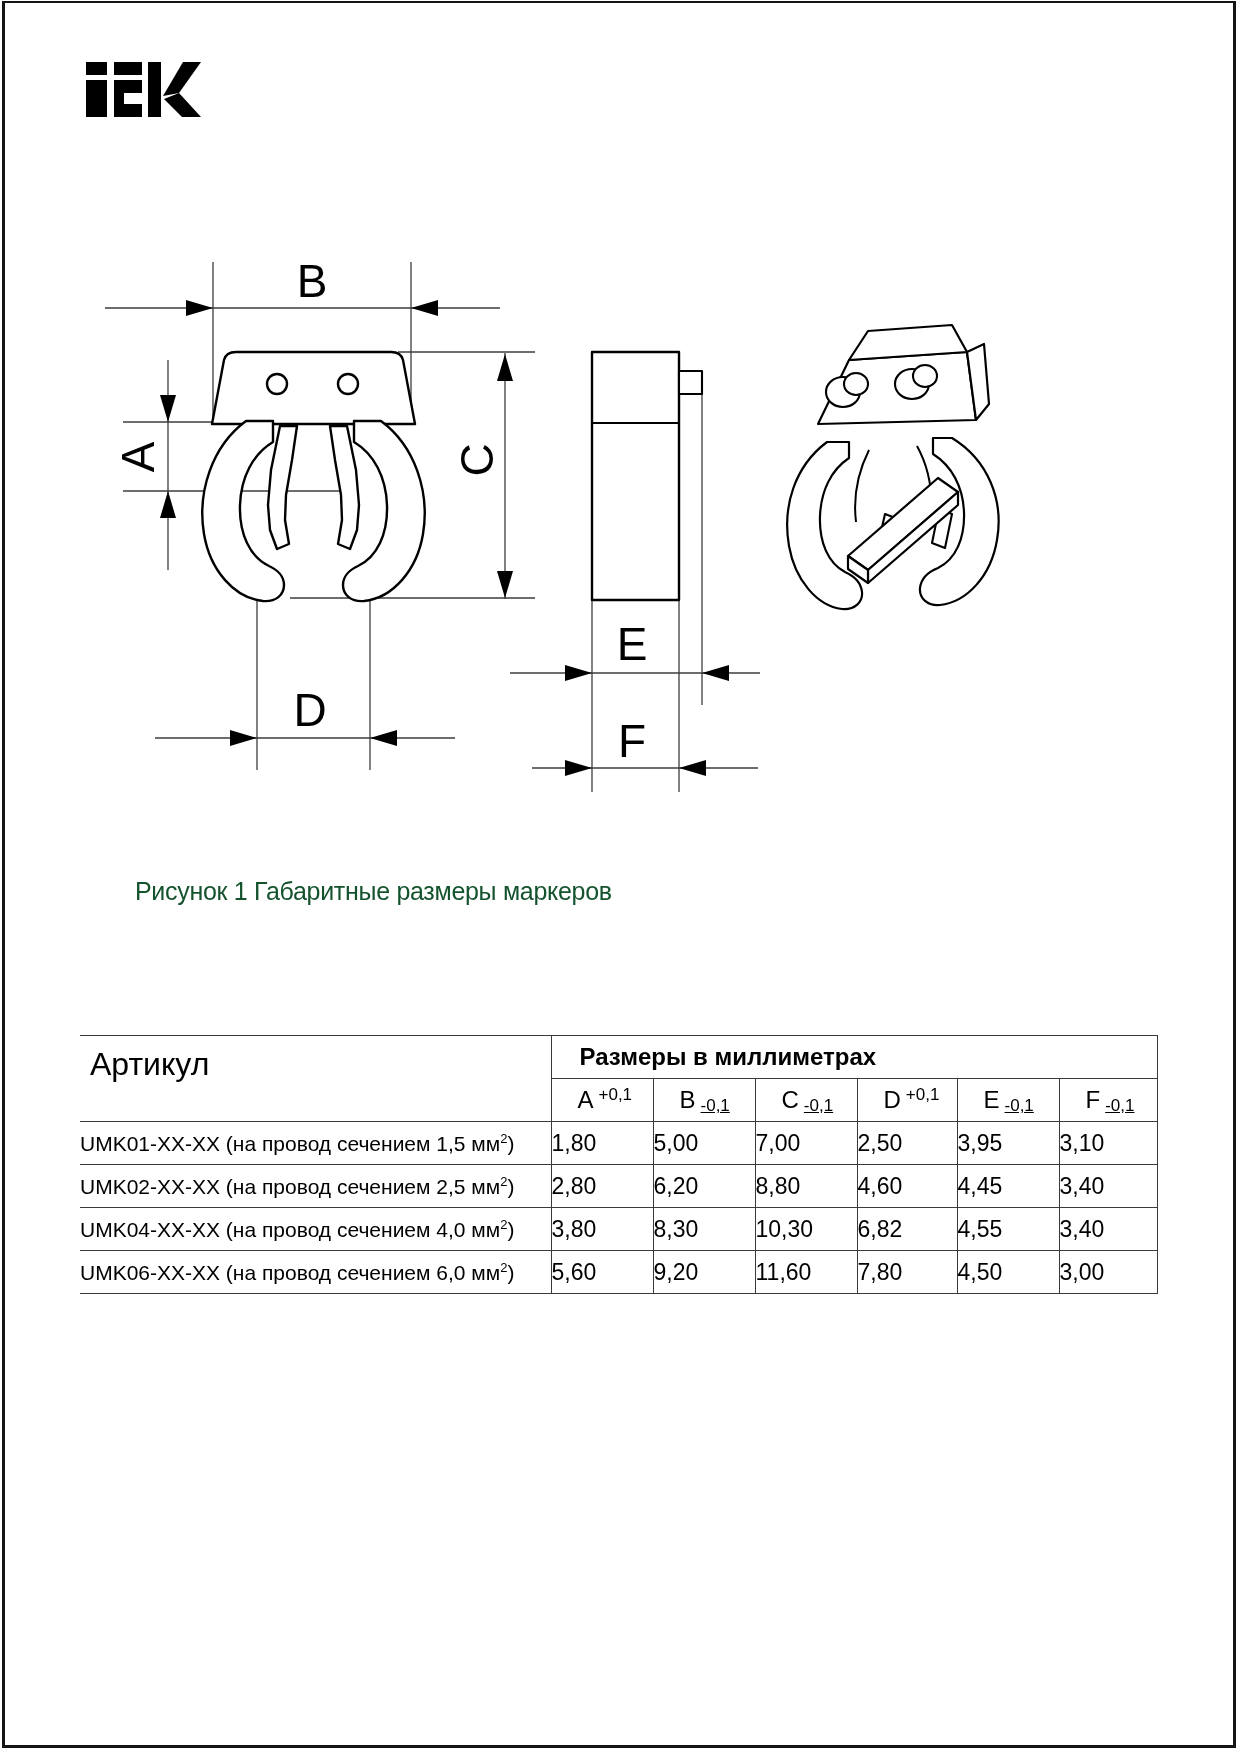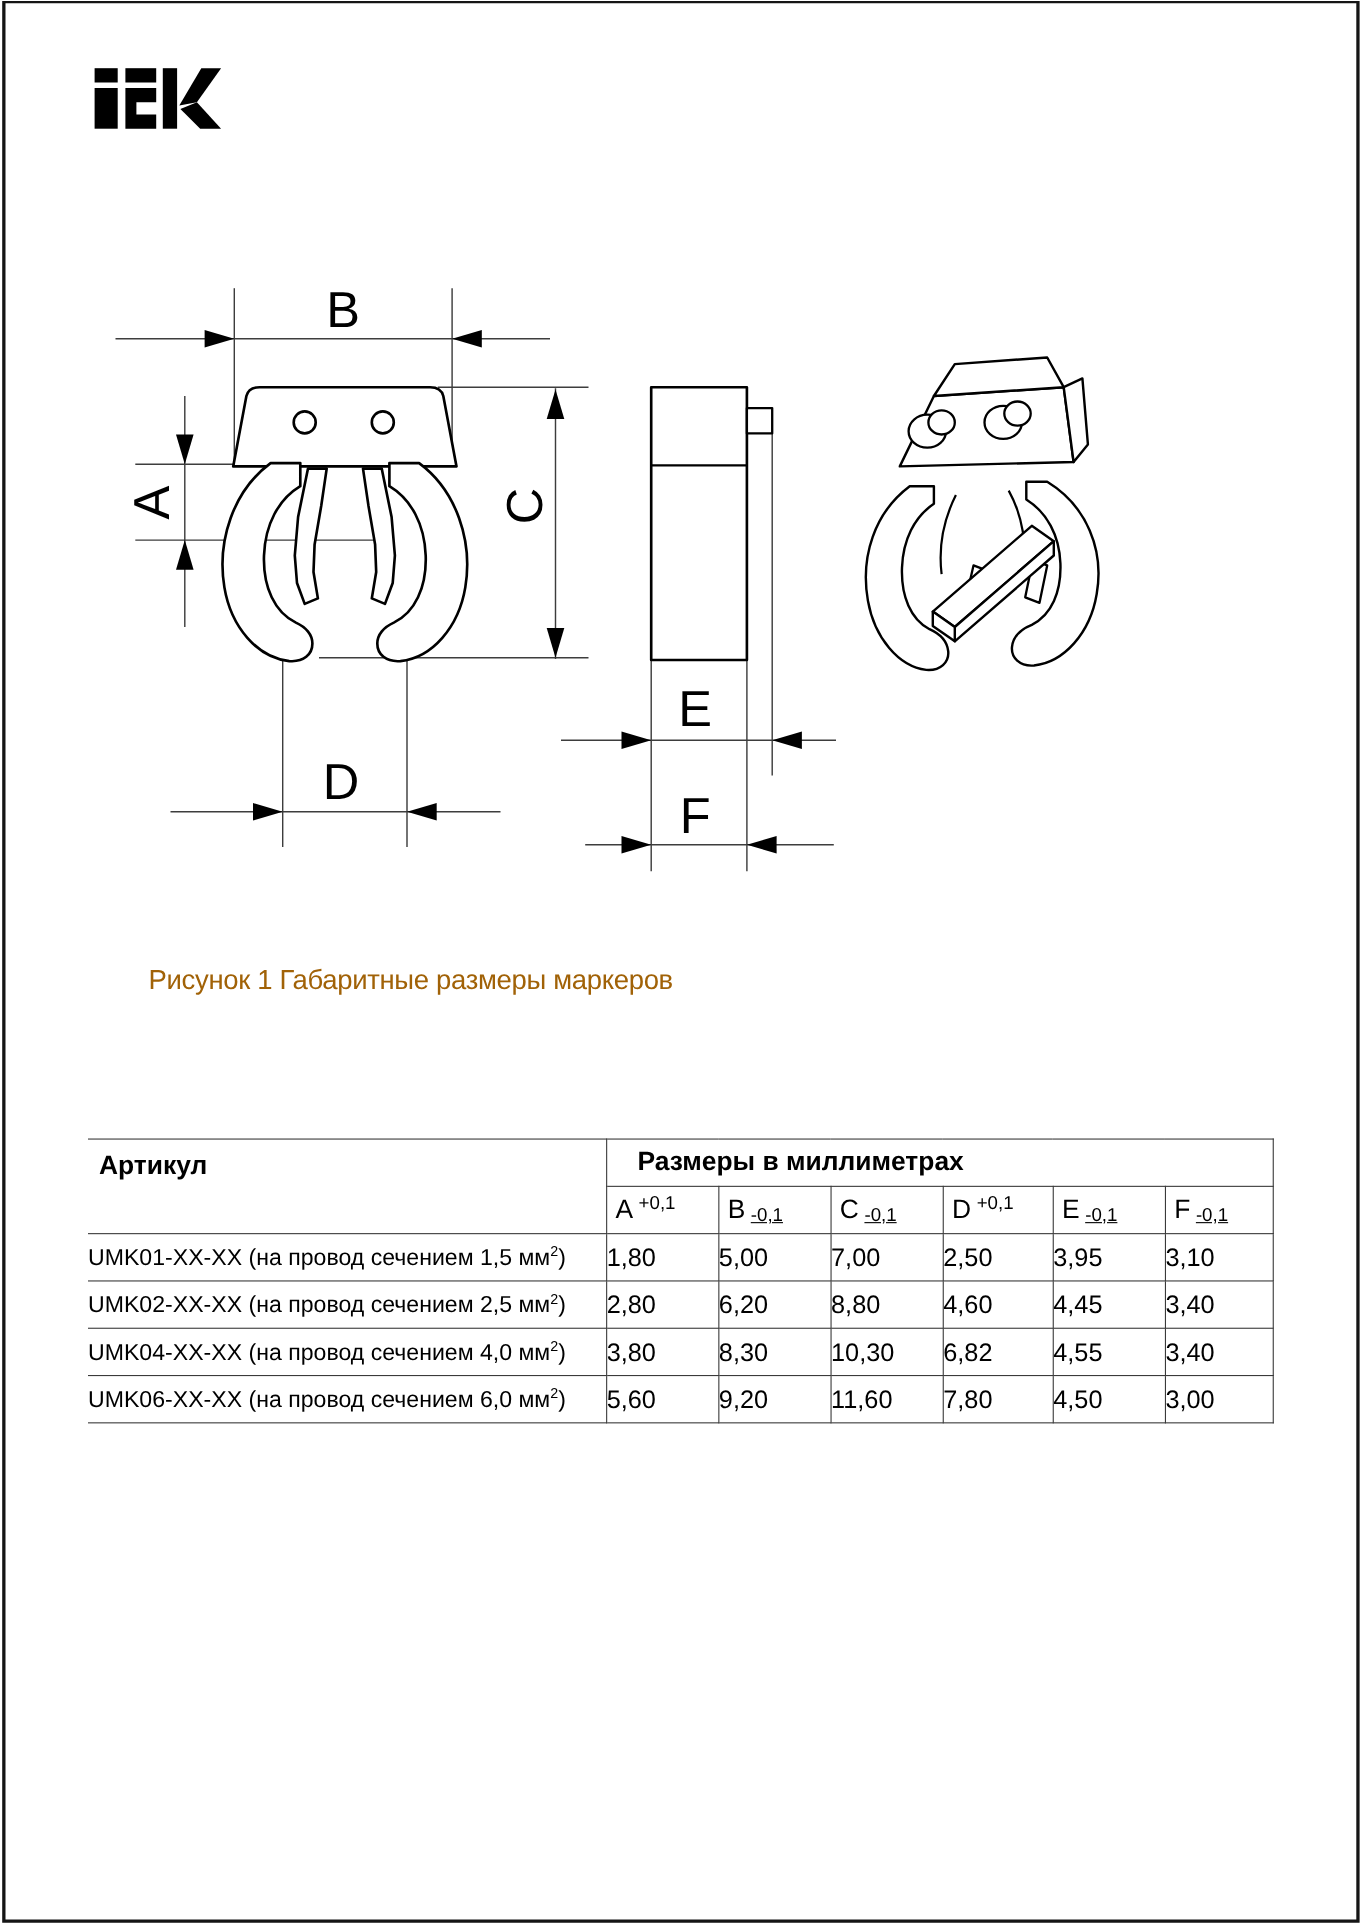--- a/index.html
+++ b/index.html
@@ -7,28 +7,28 @@
   .page-frame{position:absolute;left:2px;top:1px;right:2px;bottom:3px;border:3px solid #151515;border-top-width:2px;}
   
   #figure-svg{position:absolute;left:0;top:0;}
   .part{fill:#ffffff;stroke:#000000;stroke-width:2.4;stroke-linejoin:round;}
   .part-thin{fill:none;stroke:#000000;stroke-width:2;stroke-linejoin:round;}
   .dim{fill:none;stroke:#3d3d3d;stroke-width:1.3;}
   .arrow{fill:#000000;stroke:none;}
   .dim-label{font-family:"Liberation Sans",sans-serif;font-size:46px;fill:#000;}
   .logo-shape{fill:#000;}
   
-  .caption{position:absolute;left:135px;top:877px;font-size:25px;color:#a16207;letter-spacing:-0.3px;}
+  .caption{position:absolute;left:135px;top:877px;font-size:25px;color:#14532d;letter-spacing:-0.3px;}
   
   .dim-table{position:absolute;left:80px;top:1035px;border-collapse:collapse;table-layout:fixed;}
   .dim-table td,.dim-table th{border:1.5px solid #3a3a3a;padding:0;font-weight:normal;text-align:left;vertical-align:middle;overflow:hidden;white-space:nowrap;}
   .dim-table .no-left{border-left:none;}
-  .dim-table th.art-head{vertical-align:top;padding:10px 0 0 10px;font-size:24px;font-weight:bold;}
+  .dim-table th.art-head{vertical-align:top;padding:10px 0 0 10px;font-size:32px;font-weight:normal;}
   .dim-table th.group-head{padding-left:28px;font-size:24px;font-weight:bold;}
-  .dim-table th.dim-head{font-size:24px;padding-left:8px;}
+  .dim-table th.dim-head{font-size:24px;padding-left:26px;}
   .tol{font-size:17px;margin-left:5px;position:relative;}
   .tol-up{top:-8px;}
   .tol-down{top:3px;text-decoration:underline;}
   .cell-art{font-size:21px;padding-left:10px;}
   .cell-art sup{font-size:13px;}
   .cell-val{font-size:23px;padding-left:16px;}
   .r1{height:43px;} .r2{height:43px;} .rd{height:43px;margin-top:20px;}
 </style>
 </head>
 <body>

